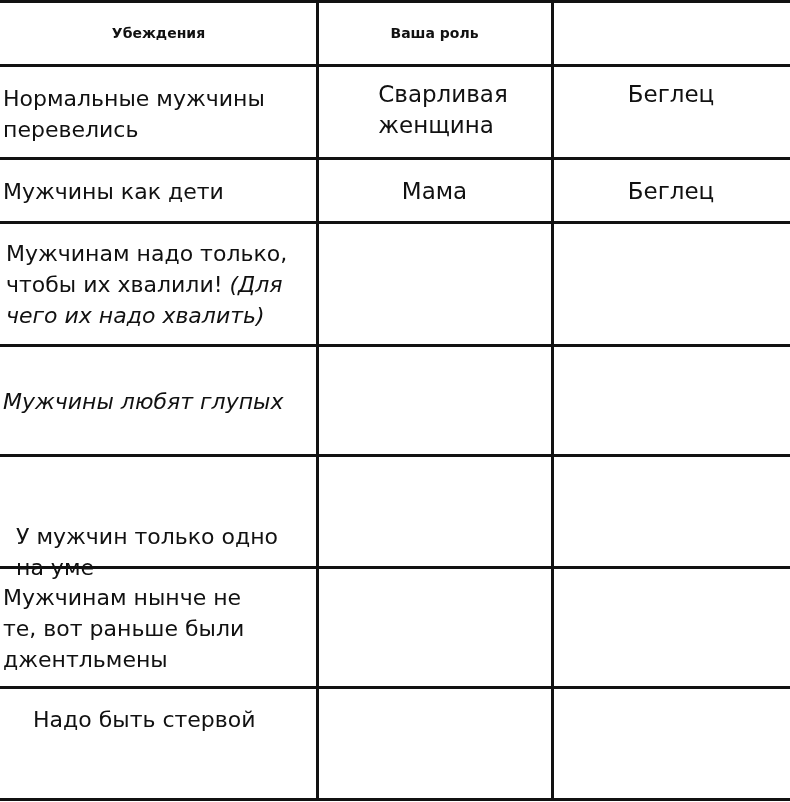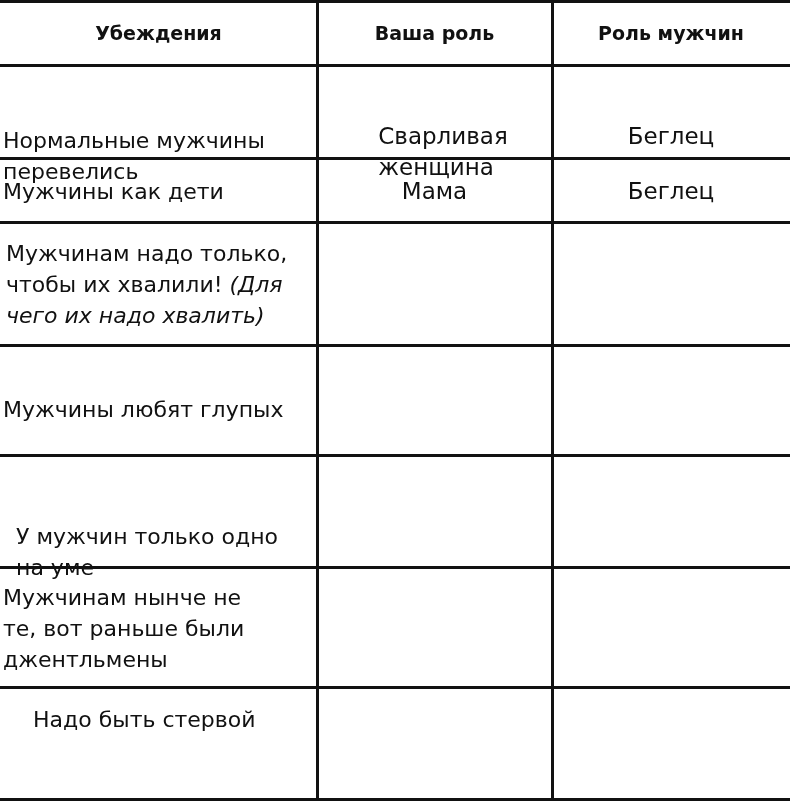--- a/index.html
+++ b/index.html
@@ -5,35 +5,34 @@
   html, body { margin:0; padding:0; background:#ffffff; }
   body { width:790px; height:802px; overflow:hidden; position:relative;
          font-family:"DejaVu Sans", sans-serif; color:#111; }
   .tbl { position:absolute; left:0; top:0; width:790px; }
   .row { position:absolute; left:0; width:790px; }
   .cell { position:absolute; top:0; box-sizing:border-box; height:100%;
           display:flex; align-items:center; }
   .c0 { left:0; width:317px; padding-left:3px; font-size:22px; line-height:31px; }
   .c1 { left:317px; width:235px; justify-content:center; text-align:left; font-size:23px; line-height:31px; }
   .c2 { left:552px; width:238px; justify-content:center; text-align:center; font-size:23px; line-height:31px; }
-  .hdr .cell { font-weight:bold; font-size:19px; justify-content:center; }
-  .top { align-items:flex-start; padding-top:14px;margin-top:42px; }
+  .hdr .cell { font-weight:bold; font-size:14px; justify-content:center; }
+  .top { align-items:flex-start; padding-top:14px; }
   .hline { position:absolute; left:0; width:790px; height:3px; background:#111; }
   .vline { position:absolute; width:3px; background:#111; }
   i { font-style:italic; }
 </style>
 </head>
 <body>
 
 <div class="tbl">
 
   <div class="row hdr" style="top:2px;height:63px;">
     <div class="cell c0" style="padding-left:0;justify-content:center;">Убеждения</div>
     <div class="cell c1">Ваша роль</div>
-    <div class="cell c2">Роль мужчин</div>
   </div>
 
   <div class="row" style="top:67px;height:91px;">
     <div class="cell c0 top" style="padding-top:16px;width:300px;">Нормальные мужчины перевелись</div>
     <div class="cell c1 top" style="padding-top:12px;padding-left:77px;padding-right:60px;">Сварливая женщина</div>
     <div class="cell c2 top" style="padding-top:12px;">Беглец</div>
   </div>
 
   <div class="row" style="top:160px;height:62px;">
     <div class="cell c1">Мама</div>
@@ -42,21 +41,21 @@
   </div>
 
   <div class="row" style="top:224px;height:121px;">
     <div class="cell c0" style="width:300px;padding-left:6px;">
       <span><span>Мужчинам надо только, чтобы их хвалили!</span> <i>(Для чего их надо хвалить)</i></span>
     </div>
     <div class="cell c1"></div>
     <div class="cell c2"></div>
   </div>
 
-  <div class="row" style="top:355px;height:108px;">
+  <div class="row" style="top:347px;height:108px;font-style:italic;">
     <div class="cell c0">Мужчины любят глупых</div>
     <div class="cell c1"></div>
     <div class="cell c2"></div>
   </div>
 
   <div class="row" style="top:457px;height:110px;">
     <div class="cell c0" style="width:290px;padding-left:16px;margin-top:40px;">У мужчин только одно на уме</div>
     <div class="cell c1"></div>
     <div class="cell c2"></div>
   </div>

